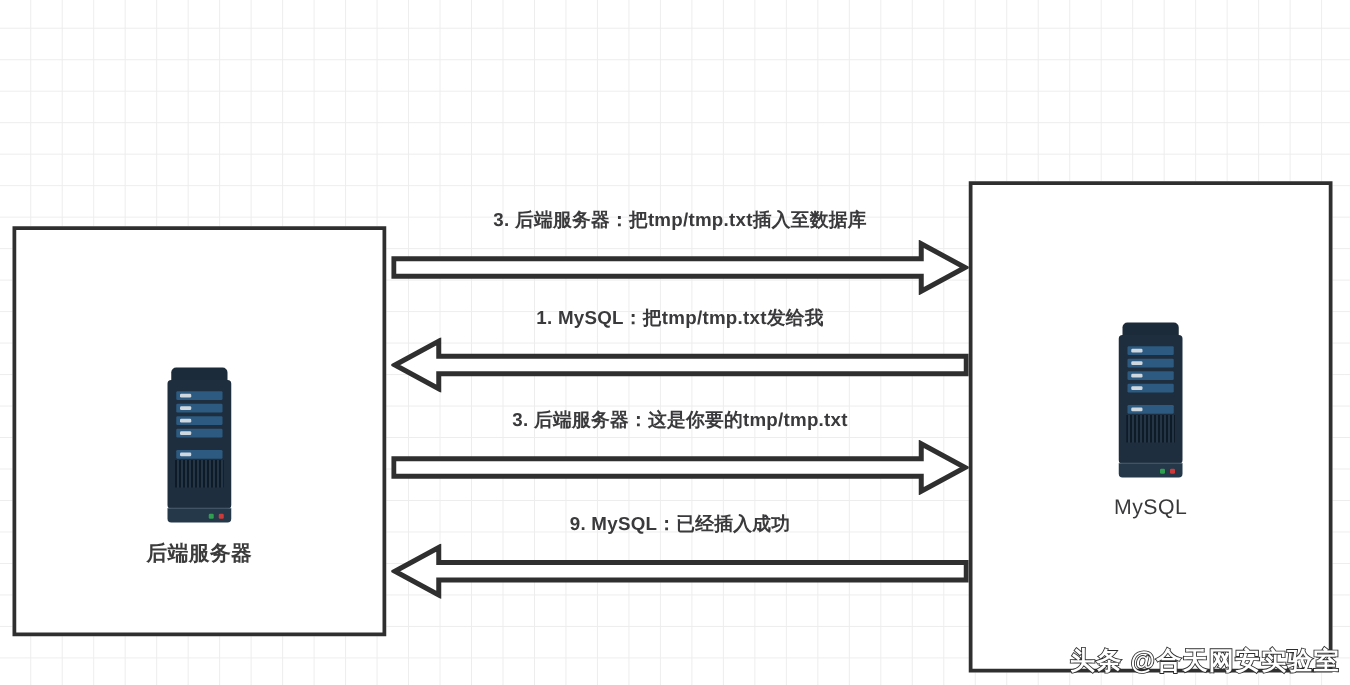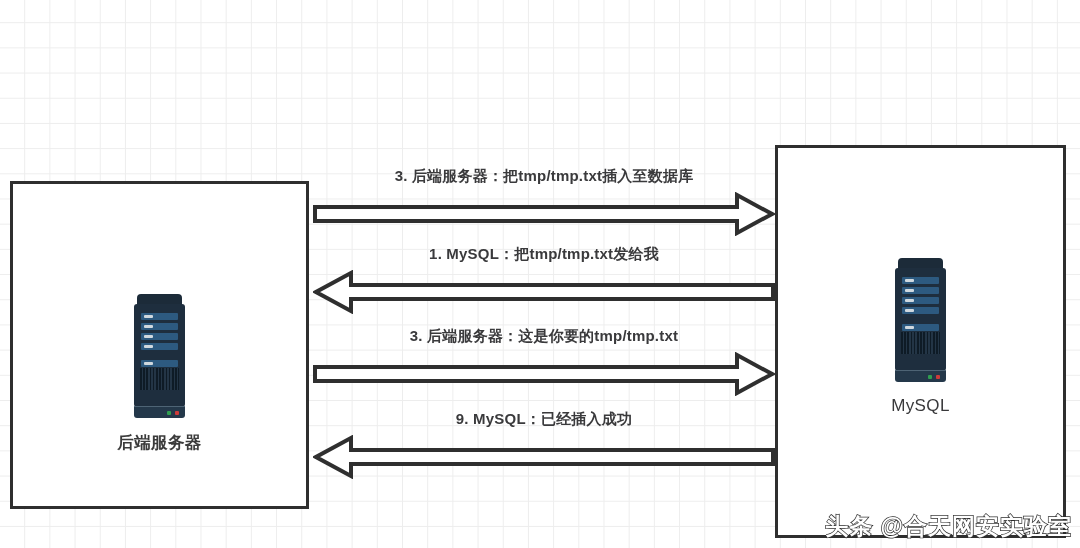--- a/index.html
+++ b/index.html
@@ -156,21 +156,21 @@
     color: #3a3a3c;
     white-space: nowrap;
     letter-spacing: 0.2px;
   }
 
   
   #watermark {
     position: absolute;
     right: 8px;
     bottom: 6px;
-    font-size: 23px;
+    font-size: 20px;
     font-weight: 700;
     color: #ffffff;
     letter-spacing: 1px;
     -webkit-text-stroke: 1.4px #2c2c2c;
     paint-order: stroke fill;
     white-space: nowrap;
   }
 </style>
 </head>
 <body>

